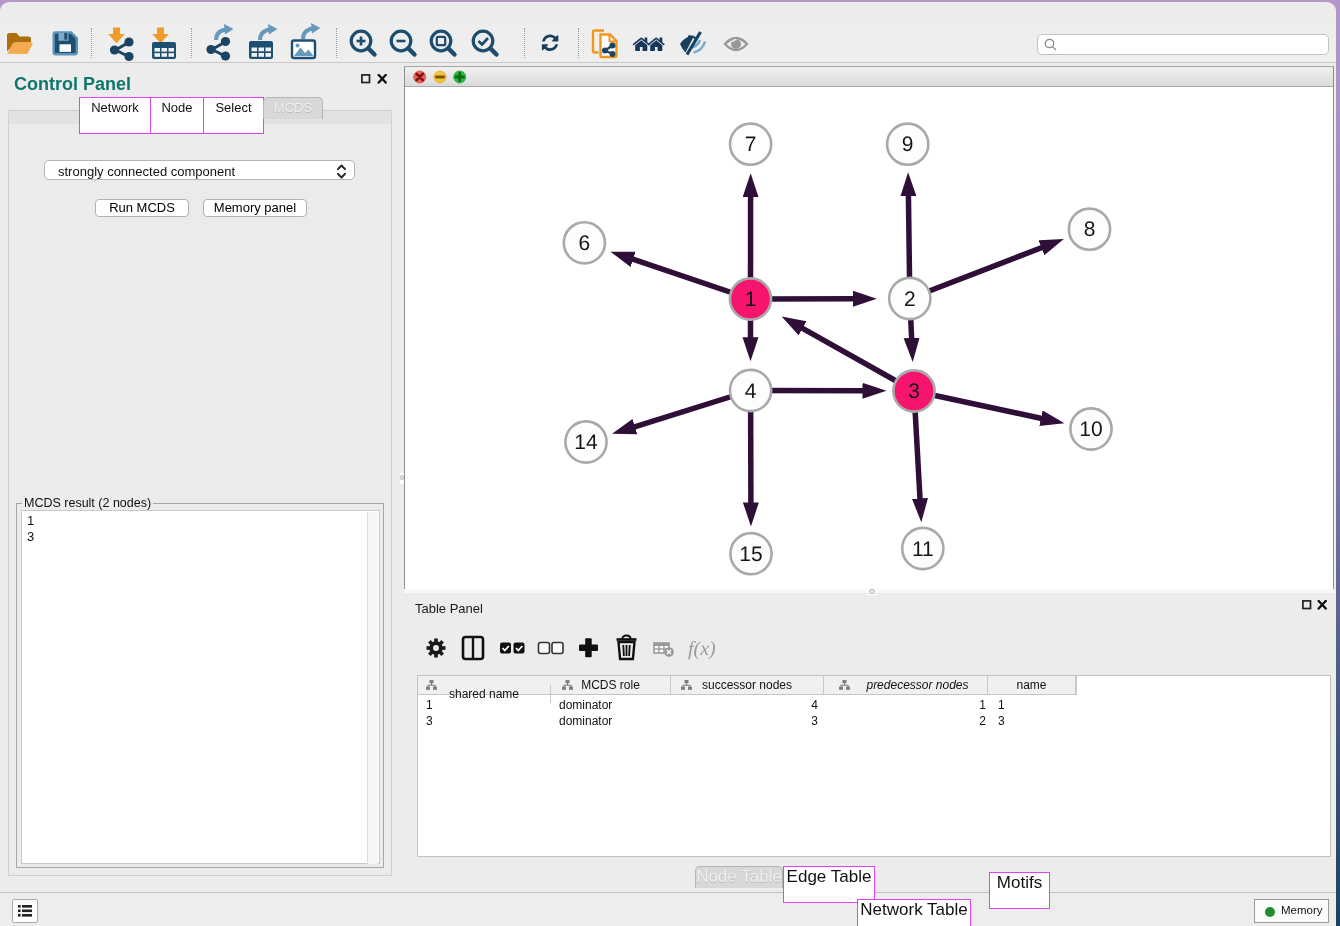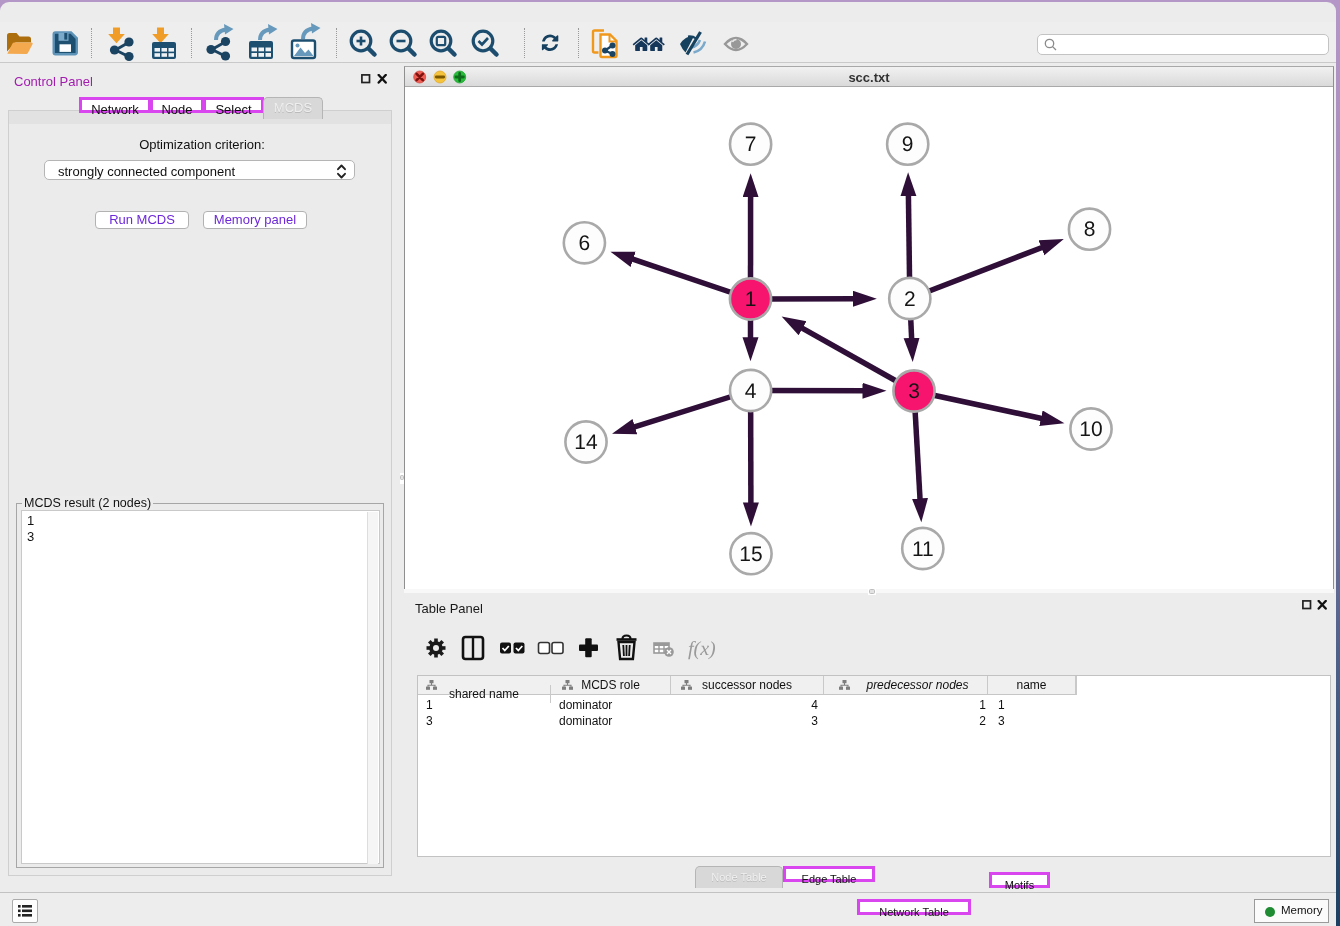--- a/index.html
+++ b/index.html
@@ -11,47 +11,47 @@
   
   #titlebar { position:absolute; left:0; top:0; width:100%; height:20px; background:#f1f1f1; border-radius:9px 9px 0 0; }
   .tl { position:absolute; top:7px; width:12px; height:12px; border-radius:50%; background:#dcdcdc; border:1px solid #c8c8c8; }
   #apptitle { position:absolute; top:3px; left:0; width:100%; text-align:center; font-size:13px; color:#a2a2a2; }
   
   #toolbar { position:absolute; left:0; top:20px; width:100%; height:41px; background:#eeeeee; border-bottom:1px solid #c9c9c9; }
   .tsep { position:absolute; top:6px; height:30px; width:0; border-left:1px dotted #9a9a9a; }
   #searchbox { position:absolute; left:1037px; top:12px; width:292px; height:21px; background:#fff; border:1px solid #c3c3c3; border-radius:5px; }
   
   #cpanel { position:absolute; left:0; top:61px; width:404px; height:830px; background:#ececec; }
-  #cpanel .ph { position:absolute; left:14px; top:11px; font-size:13px; color:#a21caf; }
+  #cpanel .ph { position:absolute; left:14px; top:11px; font-size:18px; color:#0f766e;font-weight:bold; }
   .tabs1 { position:absolute; top:34px; height:22px; font-size:13px; z-index:3; }
-  .tab { position:absolute; top:0; height:16px; background:#fff; border:3px solid #d946ef; text-align:center; line-height:20px; color:#111; }
+  .tab { position:absolute; top:0; height:37px; background:#fff; border:1px solid #d946ef; text-align:center; line-height:20px; color:#111; }
   .tabsel { background:#d8d8d8; color:#efefef; text-shadow:0 1px 0 #bbb; border:1px solid #b5b5b5; border-bottom:none; border-radius:5px 5px 0 0; height:22px; }
   #mcdspane { position:absolute; left:8px; top:47px; width:384px; height:766px; background:#ebebeb; border:1px solid #cfcfcf; }
   #optlabel { position:absolute; left:0; top:74px; width:100%; text-align:center; font-size:13px; color:#111; }
   #dropdown { position:absolute; left:44px; top:97px; width:311px; height:20px; background:#fff; border:1px solid #b5b5b5; border-radius:5px; font-size:13px; color:#111; line-height:21px; padding-left:13px; }
-  .btn { position:absolute; top:148px; height:18px; background:#fff; border:1px solid #b2b2b2; border-radius:4px; font-size:13px; color:#6d28d9; text-align:center; line-height:16px; }
+  .btn { position:absolute; top:136px; height:18px; background:#fff; border:1px solid #b2b2b2; border-radius:4px; font-size:13px; color:#000000; text-align:center; line-height:16px; }
   
   #fs { position:absolute; left:16px; top:440px; width:368px; height:365px; border:1px solid #a6a6a6; }
   #fs .legend { position:absolute; left:5px; top:-8px; background:#ececec; padding:0 2px; font-size:12.5px; color:#111; }
   #fstext { position:absolute; left:4px; top:6px; width:359px; height:354px; background:#fff; border:1px solid #c9c9c9; font-size:13px; color:#111; padding:2px 0 0 5px; line-height:16px; }
   #fsscroll { position:absolute; right:1px; top:1px; width:11px; height:352px; background:#f5f5f5; border-left:1px solid #ddd; }
   
   #netwin { position:absolute; left:404px; top:64px; width:930px; height:523px; border-left:1px solid #8f8f8f; border-right:1px solid #8f8f8f; border-top:1px solid #a8a8a8; background:#fff; }
   #nettitle { position:absolute; left:0; top:0; width:100%; height:20px; background:linear-gradient(180deg,#f1f1f1,#dadada); border-bottom:1px solid #a9a9a9; }
   #nettitle .t { position:absolute; top:3px; left:0; width:100%; text-align:center; font-size:13px; font-weight:bold; color:#333; }
   #canvas { position:absolute; left:0; top:21px; width:928px; height:501px; background:#fff; }
   
   #tpanel { position:absolute; left:404px; top:594px; width:930px; height:295px; background:#ececec; }
   #tpanel .ph { position:absolute; left:11px; top:5px; font-size:13px; color:#1a1a1a; }
   #ttoolbar { position:absolute; left:12px; top:30px; width:905px; height:36px; }
   #ttable { position:absolute; left:13px; top:79px; width:914px; height:182px; background:#fff; border:1px solid #c2c2c2; }
   #thead { position:absolute; left:0; top:0; width:659px; height:19px; background:#f0f0f0; border-bottom:1px solid #c6c6c6; border-right:1px solid #c9c9c9; font-size:12px; color:#111; }
   .thc { position:absolute; top:0; height:18px; border-right:1px solid #c9c9c9; text-align:center; line-height:18px; }
   .trow { position:absolute; font-size:12px; color:#111; height:16px; line-height:16px; }
-  .tabs2 { position:absolute; left:0; top:270px; width:100%; height:19px; font-size:11px; z-index:3; }
+  .tabs2 { position:absolute; left:0; top:270px; width:100%; height:19px; font-size:17px; z-index:3; }
   
   #statusbar { position:absolute; left:0; top:890px; width:100%; height:34px; background:#ededed; border-top:1px solid #c2c2c2; }
   #listbtn { position:absolute; left:12px; top:6px; width:26px; height:24px; background:#fdfdfd; border:1px solid #ababab; border-radius:2px; }
   #membtn { position:absolute; right:7px; top:6px; width:75px; height:24px; background:#fbfbfb; border:1px solid #9a9a9a; font-size:11.5px; color:#111; }
   #membtn .dot { position:absolute; left:10px; top:7px; width:10px; height:10px; border-radius:50%; background:#1f8b32; }
   #membtn .txt { position:absolute; left:26px; top:4px; }
 </style>
 </head>
 <body>
 <div id="app">
@@ -208,21 +208,20 @@
     </svg>
     <div class="tabs1">
       <div class="tab" style="left:79px;width:72px;">Network</div>
       <div class="tab" style="left:150px;width:54px;">Node</div>
       <div class="tab" style="left:203px;width:61px;">Select</div>
       <div class="tab tabsel" style="left:263px;width:60px;">MCDS</div>
     </div>
     <div id="mcdspane">
         <div style="position:absolute;left:0;top:0;width:100%;height:13px;background:#e2e2e2;"></div>
       </div>
-    <div id="optlabel">Optimization criterion:</div>
     <div id="dropdown">strongly connected component
       <svg width="11" height="15" style="position:absolute;right:7px;top:2.5px" viewBox="0 0 11 15">
           <path d="M2,5.2 L5.5,1.5 L9,5.2" fill="none" stroke="#222" stroke-width="1.9" stroke-linecap="round" stroke-linejoin="round"></path>
           <path d="M2,9.8 L5.5,13.5 L9,9.8" fill="none" stroke="#222" stroke-width="1.9" stroke-linecap="round" stroke-linejoin="round"></path>
         </svg>
     </div>
     <div class="btn" style="left:95px;width:94px;">Run MCDS</div>
     <div class="btn" style="left:203px;width:104px;">Memory panel</div>
     <div id="fs">
       <div class="legend">MCDS result (2 nodes)</div>
@@ -233,21 +232,20 @@
   <div id="netwin">
     <div id="nettitle">
       <svg width="70" height="20" style="position:absolute;left:0;top:0">
         <circle cx="14.7" cy="10" r="6" fill="#ef5f55" stroke="#d84b42" stroke-width="0.8"></circle>
         <path d="M11.6,6.9 L17.8,13.1 M17.8,6.9 L11.6,13.1" stroke="#7d120e" stroke-width="2.6" stroke-linecap="round"></path>
         <circle cx="35" cy="10" r="6" fill="#f6c33c" stroke="#dfa92a" stroke-width="0.8"></circle>
         <path d="M31.3,10 h7.4" stroke="#7a5800" stroke-width="2.8" stroke-linecap="round"></path>
         <circle cx="54.7" cy="10" r="6" fill="#27bd3b" stroke="#1da42f" stroke-width="0.8"></circle>
         <path d="M51,10 h7.4 M54.7,6.3 v7.4" stroke="#0e6b1c" stroke-width="2.8" stroke-linecap="round"></path>
       </svg>
-      <div class="t">scc.txt</div>
     </div>
     <div id="canvas">
       <svg id="graph" width="928" height="501" viewBox="0 0 928 501">
       <defs>
             <marker id="arr" markerUnits="userSpaceOnUse" markerWidth="26" markerHeight="18" refX="2" refY="8" orient="auto">
               <path d="M0,0 L24,8 L0,16 Z" fill="#2f0f38"></path>
             </marker>
           </defs>
       <line x1="345.5" y1="211" x2="345.6" y2="107.2" stroke="#2f0f38" stroke-width="5.5" marker-end="url(#arr)"></line>
       <line x1="345.5" y1="211" x2="226.3" y2="170.7" stroke="#2f0f38" stroke-width="5.5" marker-end="url(#arr)"></line>

